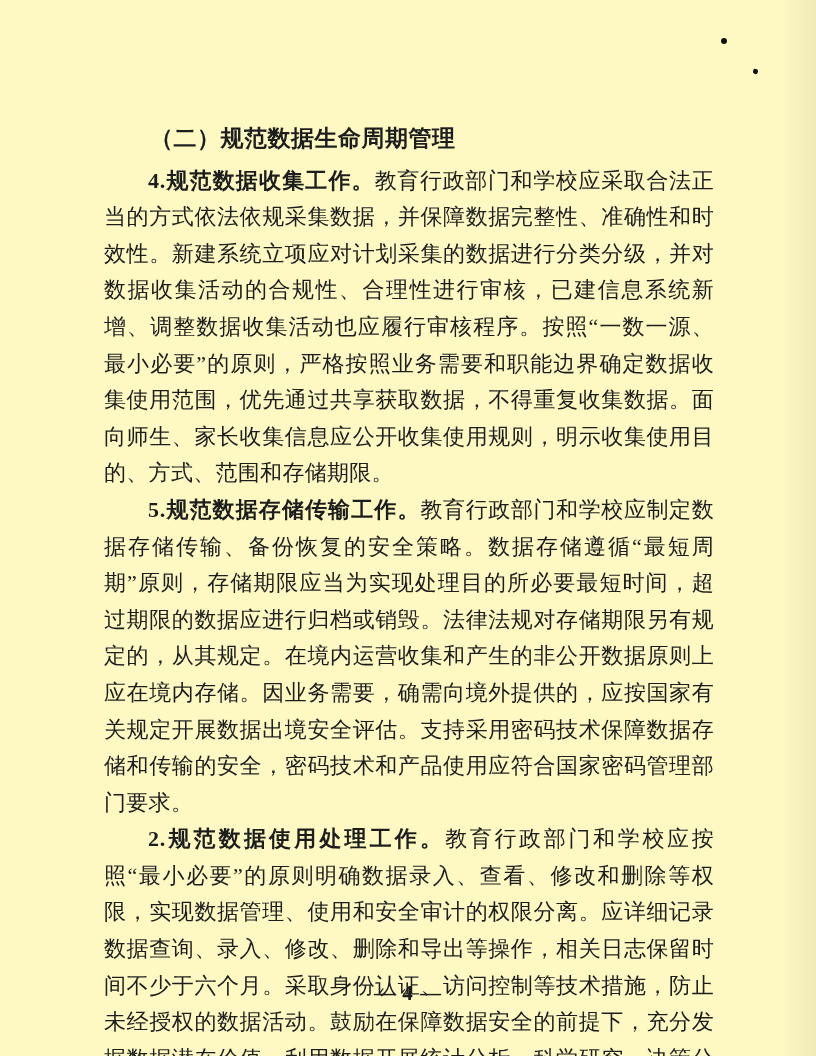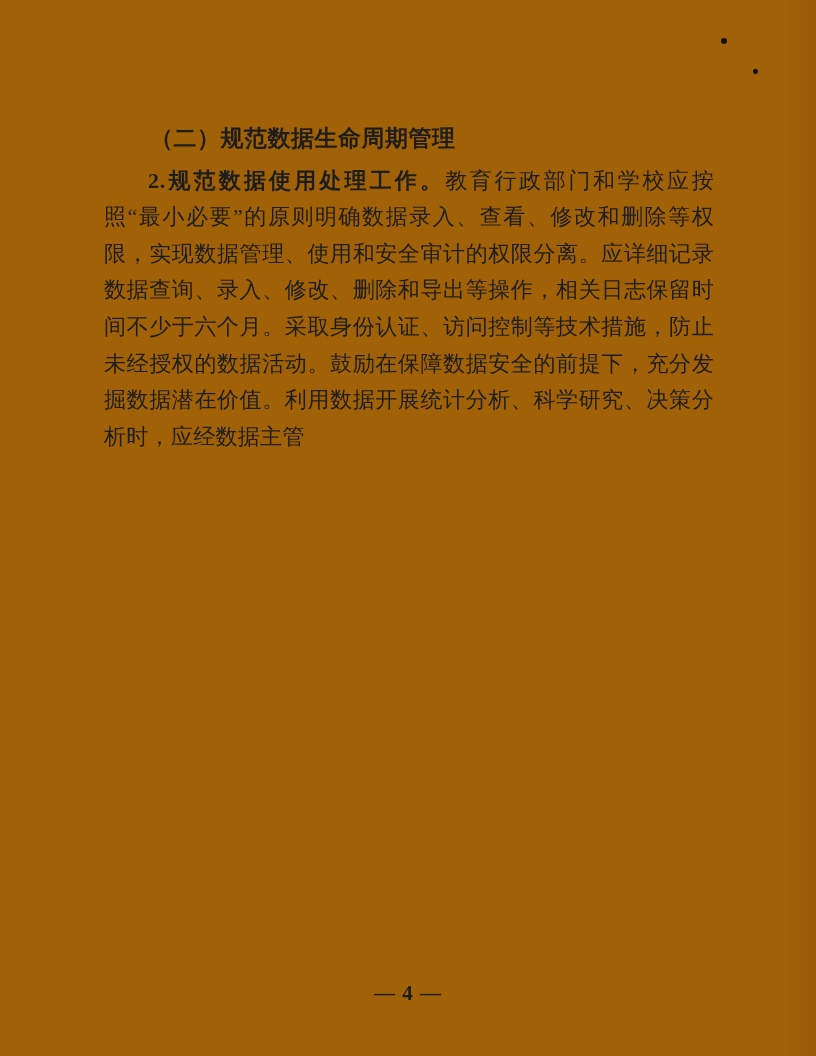--- a/index.html
+++ b/index.html
@@ -10,21 +10,21 @@
     width: 816px;
     height: 1056px;
     background: #fdfdfd;
     position: relative;
     overflow: hidden;
     font-family: "Liberation Serif", "DejaVu Serif", serif;
   }
   .page {
     position: absolute;
     inset: 0;
-    background: #a16207;
+    background: #fef9c3;
   }
   
   .page::after {
     content: "";
     position: absolute;
     top: 0;
     right: 0;
     width: 34px;
     height: 100%;
     background: linear-gradient(to right, rgba(0,0,0,0), rgba(0,0,0,0.06));
@@ -82,21 +82,23 @@
 
 <div class="page">
 
   <span class="speck speck-1"></span>
   <span class="speck speck-2"></span>
 
   <div class="content">
 
     <h2 class="heading">（二）规范数据生命周期管理</h2>
 
+    <p class="para"><span class="lead">4.规范数据收集工作。</span><span>教育行政部门和学校应采取合法正当的方式依法依规采集数据，并保障数据完整性、准确性和时效性。新建系统立项应对计划采集的数据进行分类分级，并对数据收集活动的合规性、合理性进行审核，已建信息系统新增、调整数据收集活动也应履行审核程序。按照“一数一源、最小必要”的原则，严格按照业务需要和职能边界确定数据收集使用范围，优先通过共享获取数据，不得重复收集数据。面向师生、家长收集信息应公开收集使用规则，明示收集使用目的、方式、范围和存储期限。</span></p>
 
+    <p class="para"><span class="lead">5.规范数据存储传输工作。</span><span>教育行政部门和学校应制定数据存储传输、备份恢复的安全策略。数据存储遵循“最短周期”原则，存储期限应当为实现处理目的所必要最短时间，超过期限的数据应进行归档或销毁。法律法规对存储期限另有规定的，从其规定。在境内运营收集和产生的非公开数据原则上应在境内存储。因业务需要，确需向境外提供的，应按国家有关规定开展数据出境安全评估。支持采用密码技术保障数据存储和传输的安全，密码技术和产品使用应符合国家密码管理部门要求。</span></p>
 
     <p class="para"><span class="lead">2.规范数据使用处理工作。</span><span>教育行政部门和学校应按照“最小必要”的原则明确数据录入、查看、修改和删除等权限，实现数据管理、使用和安全审计的权限分离。应详细记录数据查询、录入、修改、删除和导出等操作，相关日志保留时间不少于六个月。采取身份认证、访问控制等技术措施，防止未经授权的数据活动。鼓励在保障数据安全的前提下，充分发掘数据潜在价值。利用数据开展统计分析、科学研究、决策分析时，应经数据主管</span></p>
 
   </div>
 
   <div class="footer">— 4 —</div>
 
 </div>
 
 </body></html>

